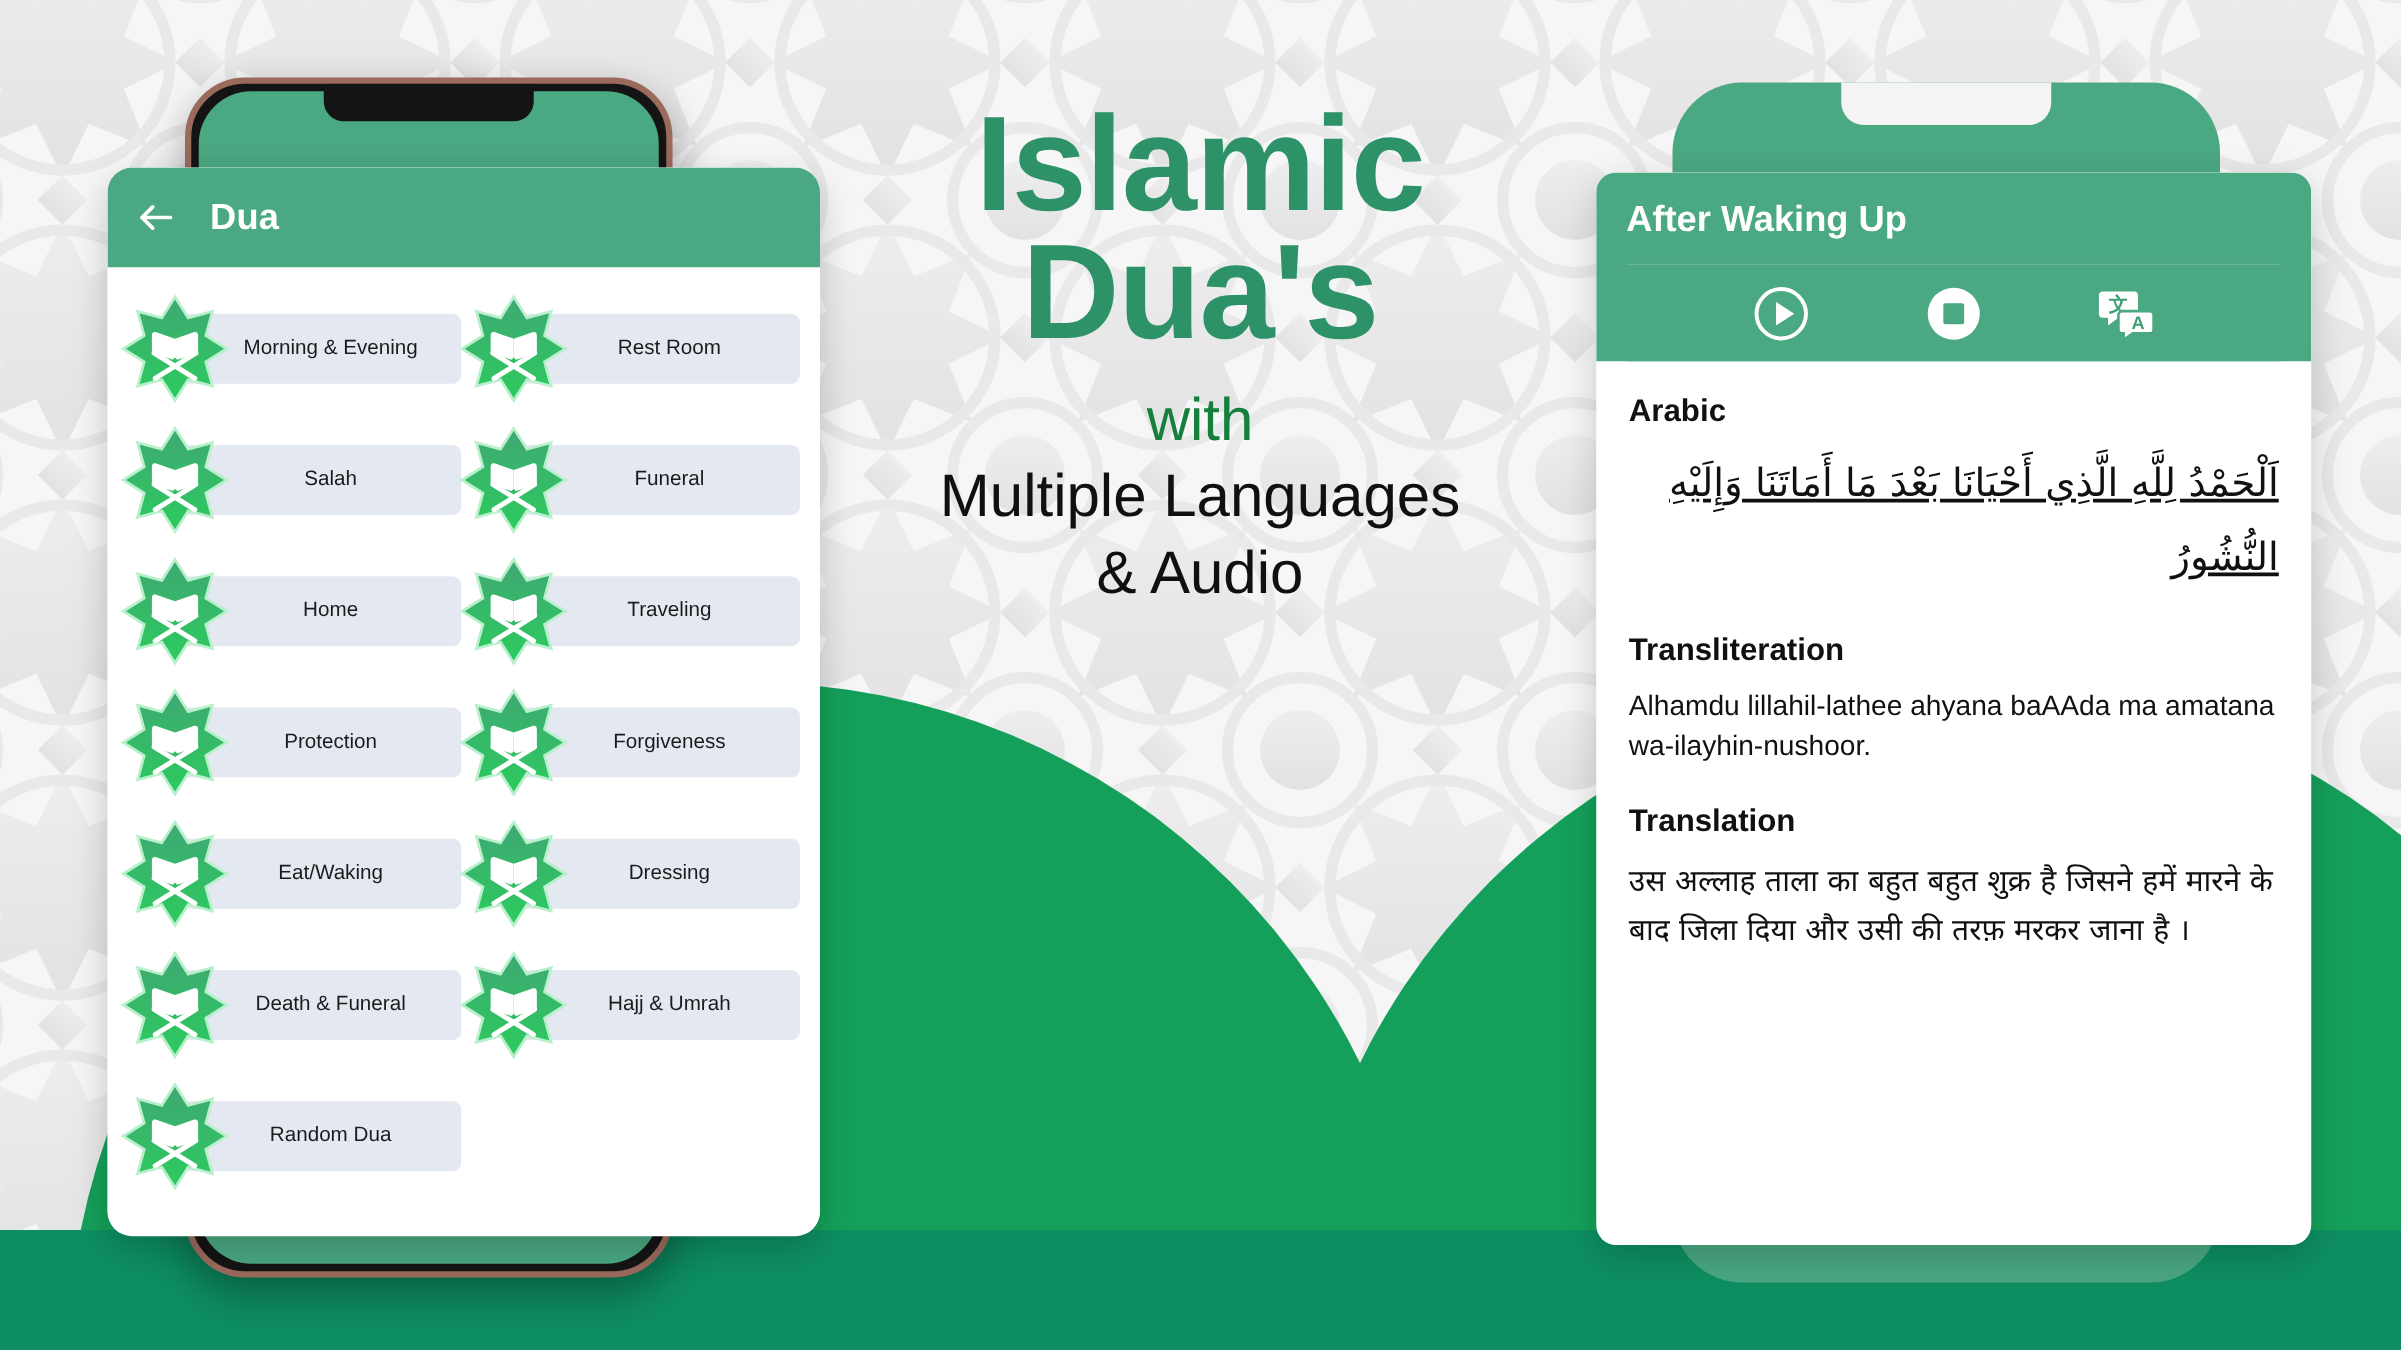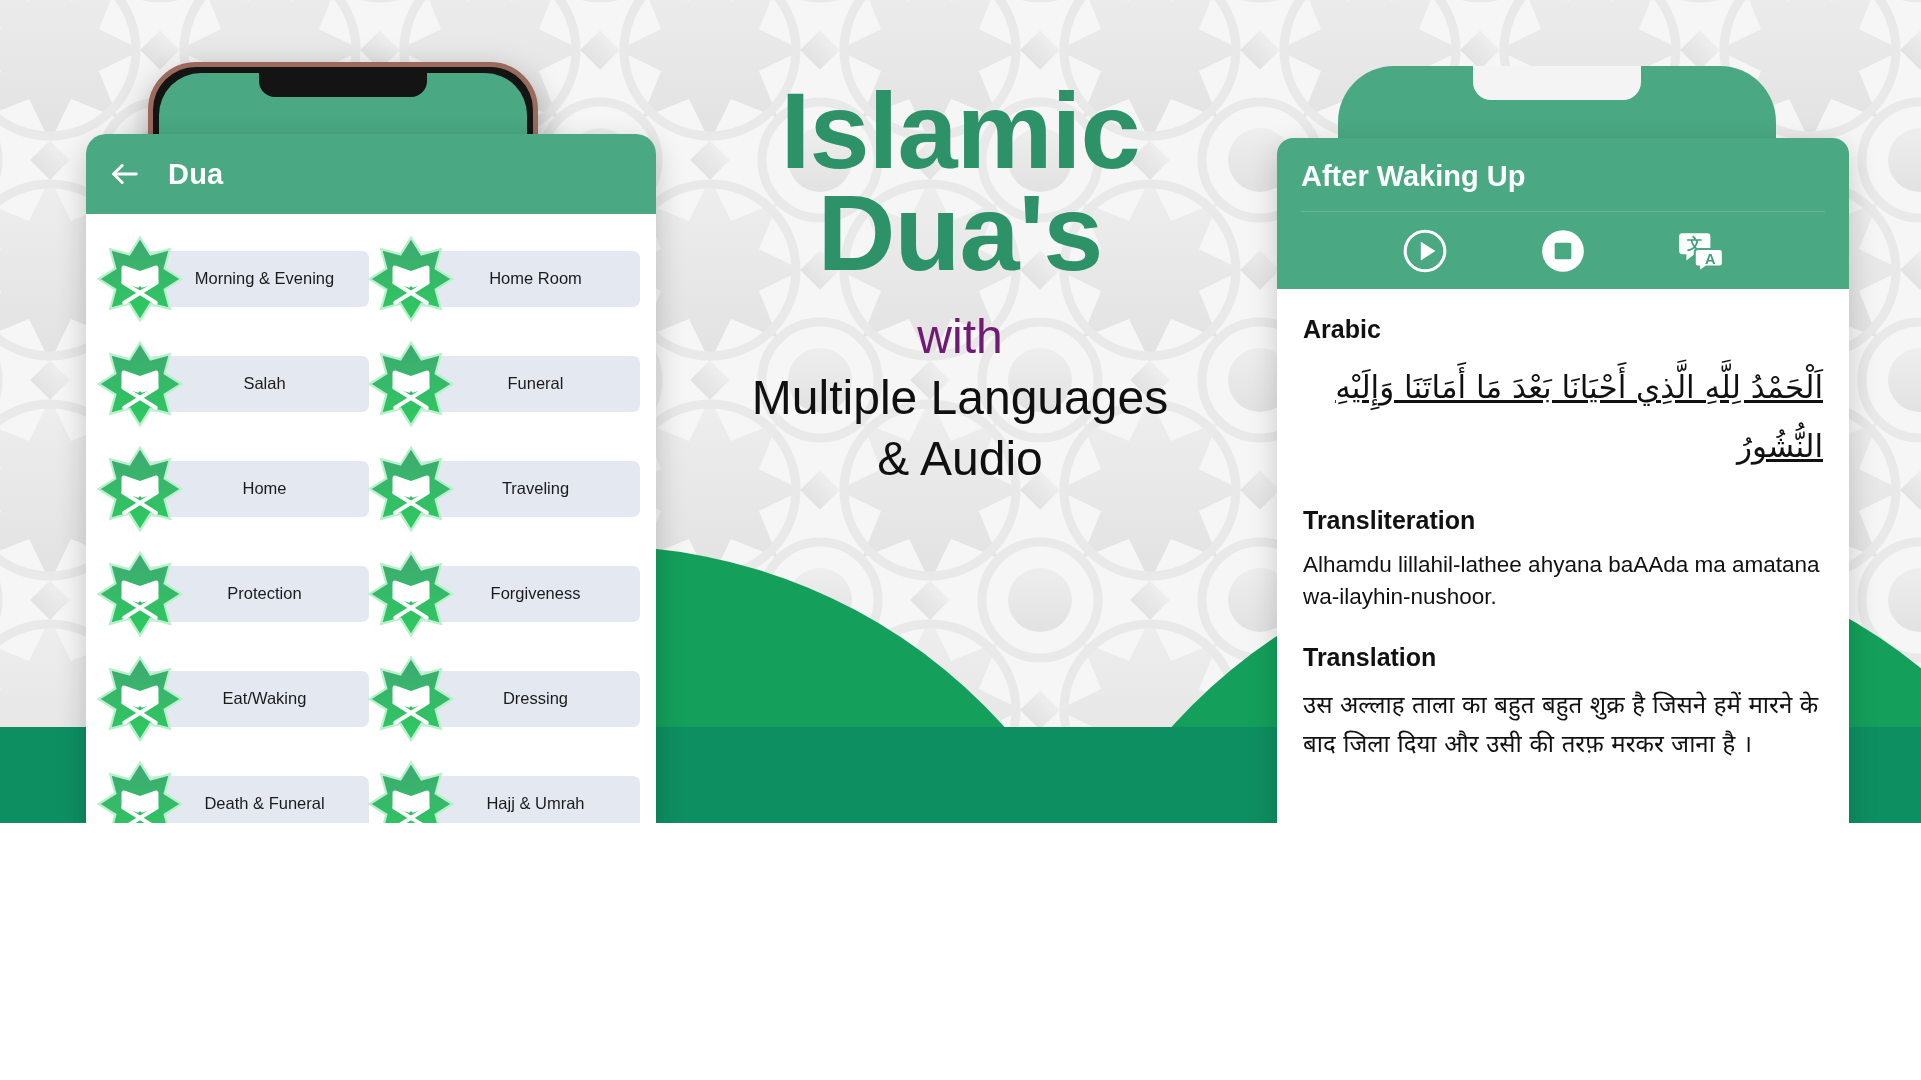--- a/index.html
+++ b/index.html
@@ -3,21 +3,21 @@
 <meta charset="utf-8">
 <style>
   * { box-sizing: border-box; margin: 0; padding: 0; }
   html, body {
     width: 1921px; height: 1080px;
     overflow: hidden;
     font-family: "Liberation Sans", sans-serif;
   }
   #stage {
     position: relative;
-    width: 1921px; height: 823px;
+    width: 1921px; height: 1080px;
     background: #f2f2f2;
     overflow: hidden;
   }
 
   
   .bg-pattern {
     position: absolute; inset: 0;
     background-color: #f4f4f4;
     overflow: hidden;
   }
@@ -126,21 +126,21 @@
   }
   #center-copy .headline {
     font-size: 108px;
     line-height: .94;
     font-weight: bold;
     color: #2E9268;
     letter-spacing: -1px;
   }
   #center-copy .sub1 {
     margin-top: 26px;
-    font-size: 48px; color: #701a75; font-weight: 400;
+    font-size: 48px; color: #15803d; font-weight: 400;
   }
   #center-copy .sub2 {
     margin-top: 6px;
     font-size: 48px; color: #101010; font-weight: 400; line-height: 1.15;
   }
 
   
   #phone-right {
     position: absolute;
     left: 1338px; top: 66px;
@@ -293,21 +293,21 @@
         </span>
         <span class="dua-chip">Morning &amp; Evening</span>
       </div>
 
       <div class="dua-item">
         <span class="dua-ic">
           <svg viewBox="0 0 100 100">
               <use href="#qstar"></use>
             </svg>
         </span>
-        <span class="dua-chip">Home Room</span>
+        <span class="dua-chip">Rest Room</span>
       </div>
 
       <div class="dua-item">
         <span class="dua-ic">
             <svg viewBox="0 0 100 100">
               <use href="#qstar"></use>
             </svg>
           </span>
         <span class="dua-chip">Salah</span>
       </div>

